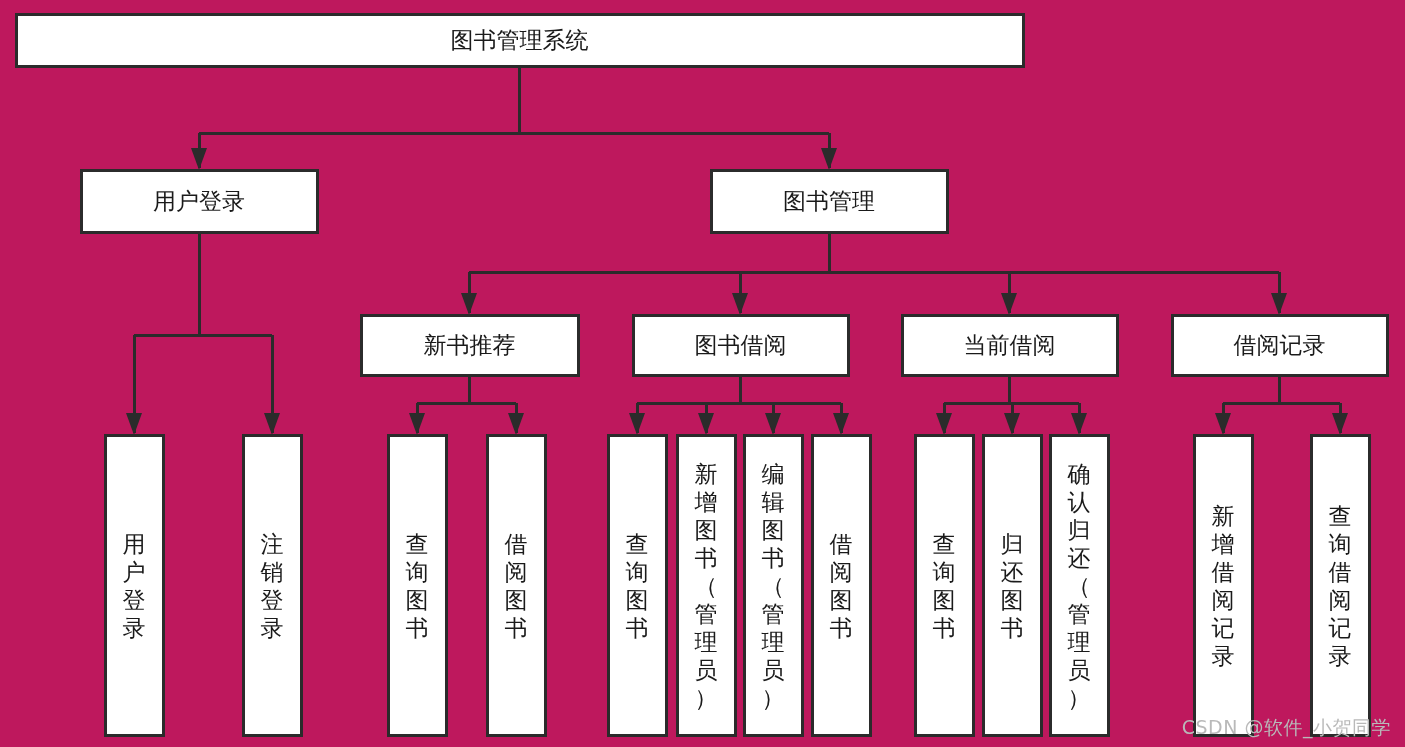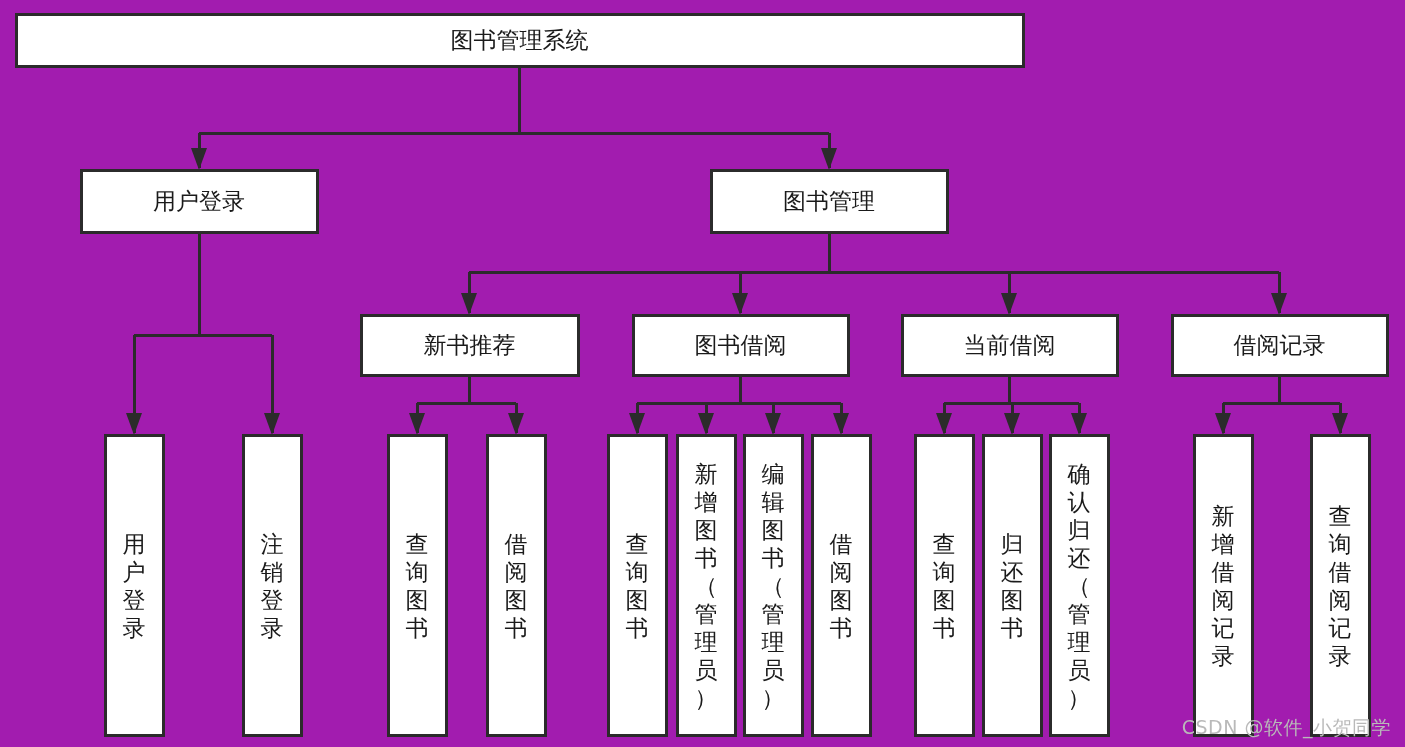--- a/index.html
+++ b/index.html
@@ -8,21 +8,21 @@
     padding: 0;
     background: #ffffff;
   }
   body {
     font-family: "DejaVu Sans", "Liberation Sans", sans-serif;
   }
   #diagram-root {
     position: relative;
     width: 1405px;
     height: 747px;
-    background: #a21caf;
+    background: #be185d;
     overflow: hidden;
   }
   svg.flow-canvas {
     position: absolute;
     left: 0;
     top: 0;
     width: 1405px;
     height: 747px;
     display: block;
   }

